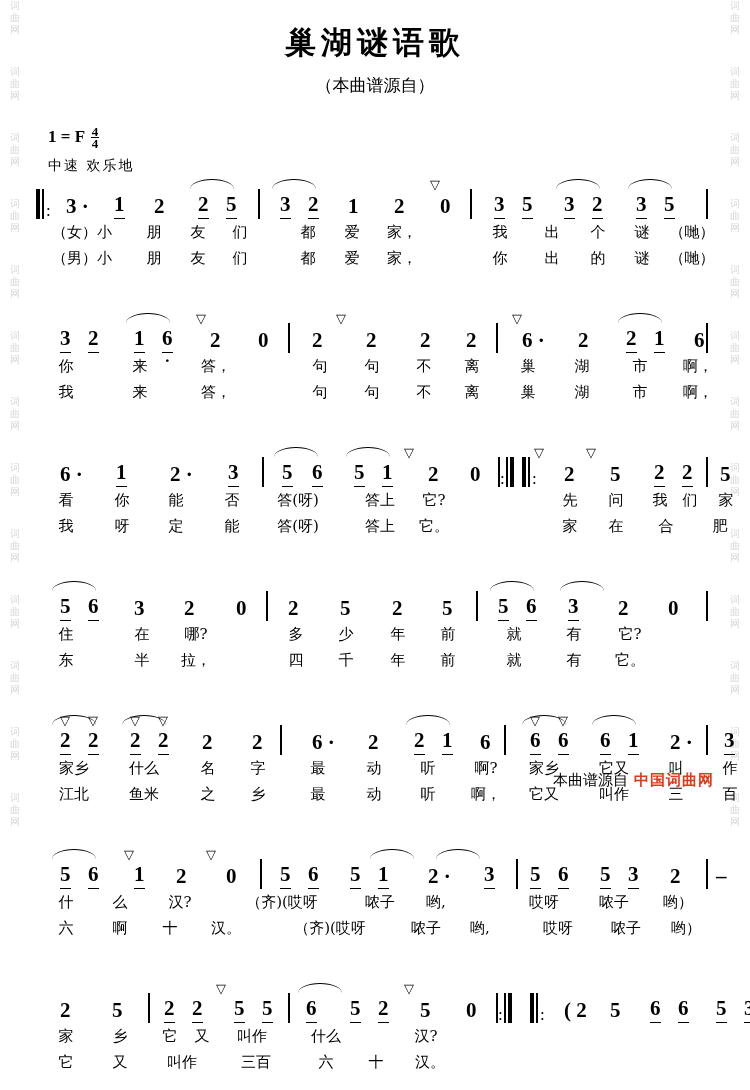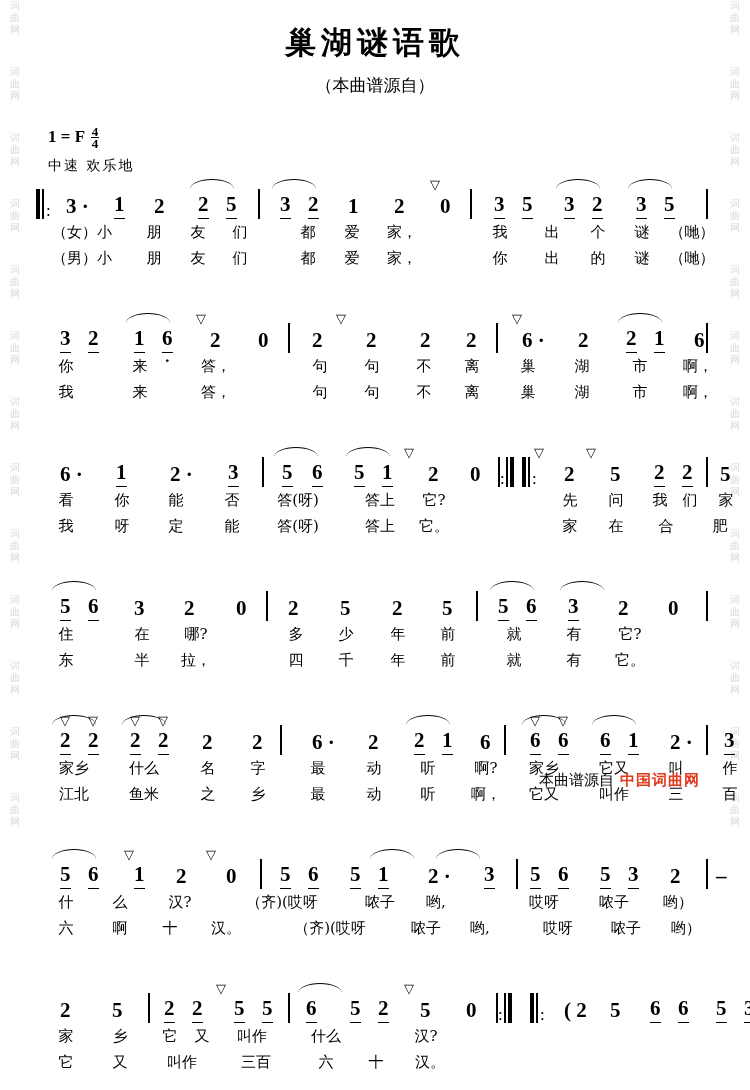--- a/index.html
+++ b/index.html
@@ -177,21 +177,21 @@
     position: absolute;
     font-size: 15px;
     font-family: "DejaVu Serif", serif;
     white-space: nowrap;
     text-align: center;
     transform: translateX(-50%);
   }
 
   .footer {
     position: absolute;
-    right: 20px;
+    right: 6px;
     bottom: 14px;
     font-size: 15px;
     font-family: "DejaVu Serif", serif;
     white-space: nowrap;
   }
   .footer .brand {
     color: #e03a1e;
     font-weight: bold;
     margin-left: 6px;
     letter-spacing: 1px;

